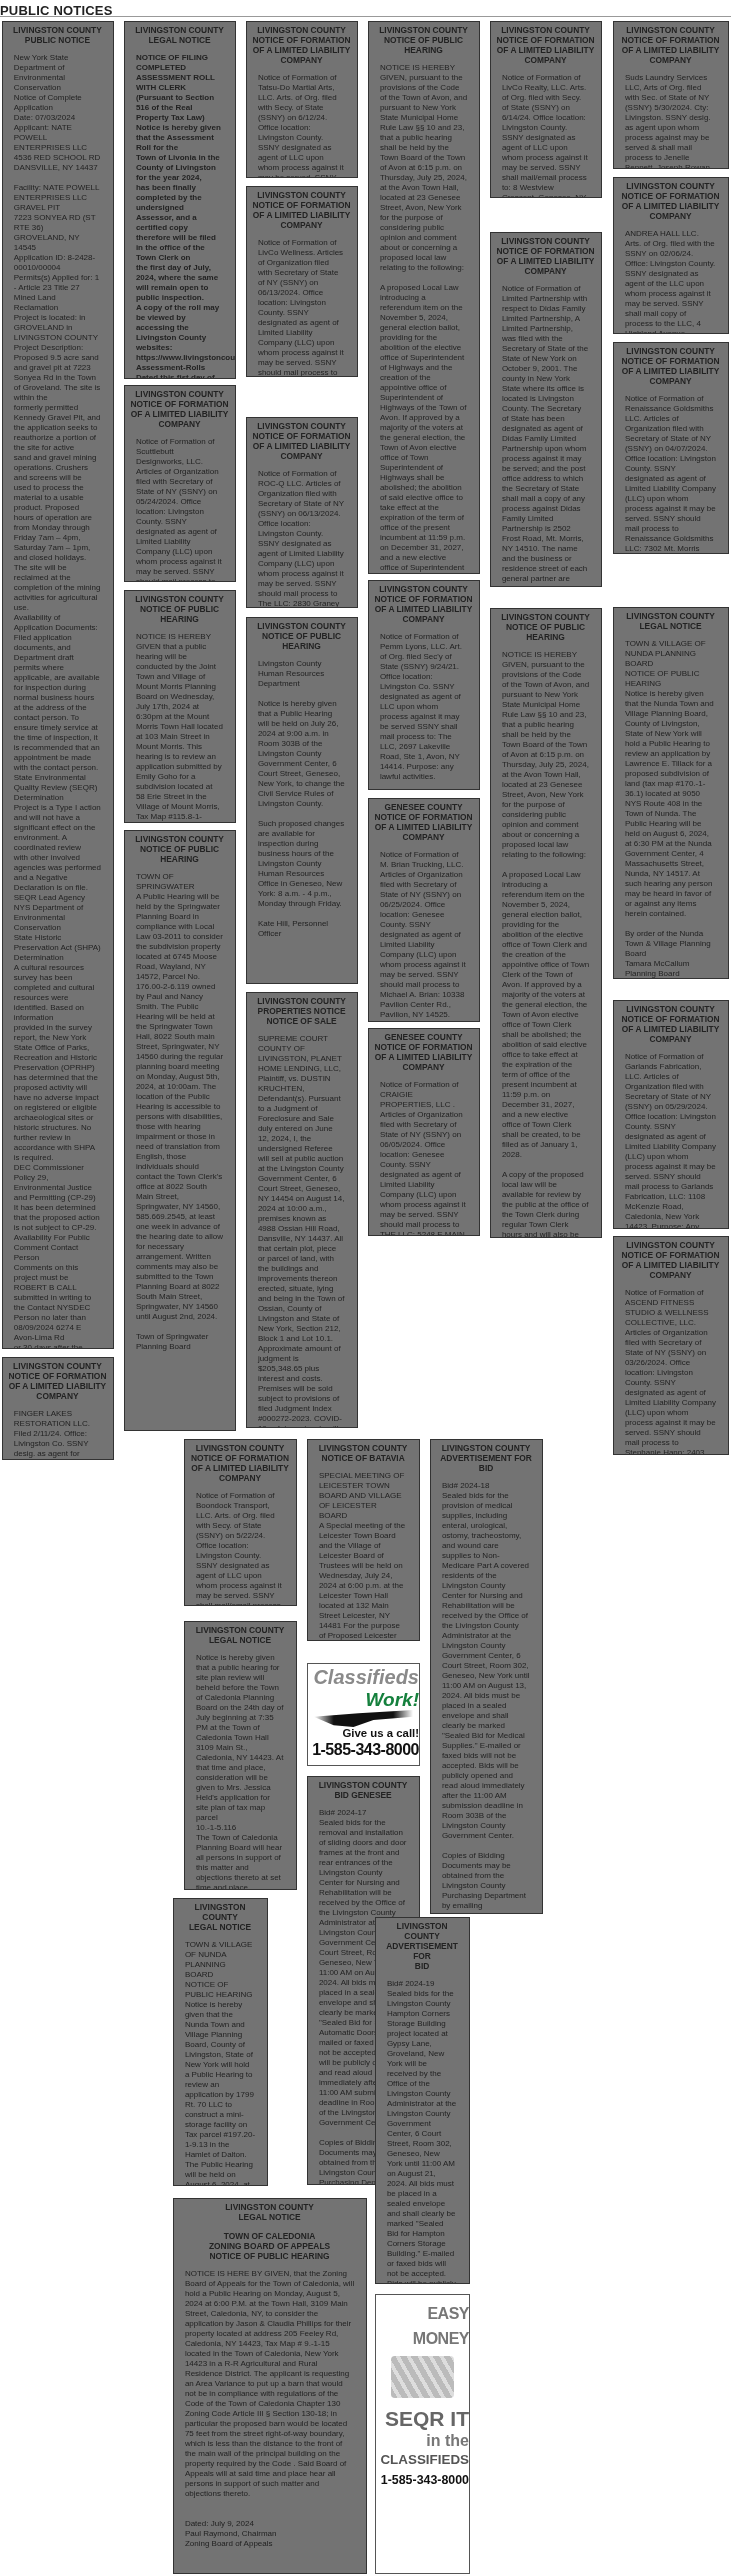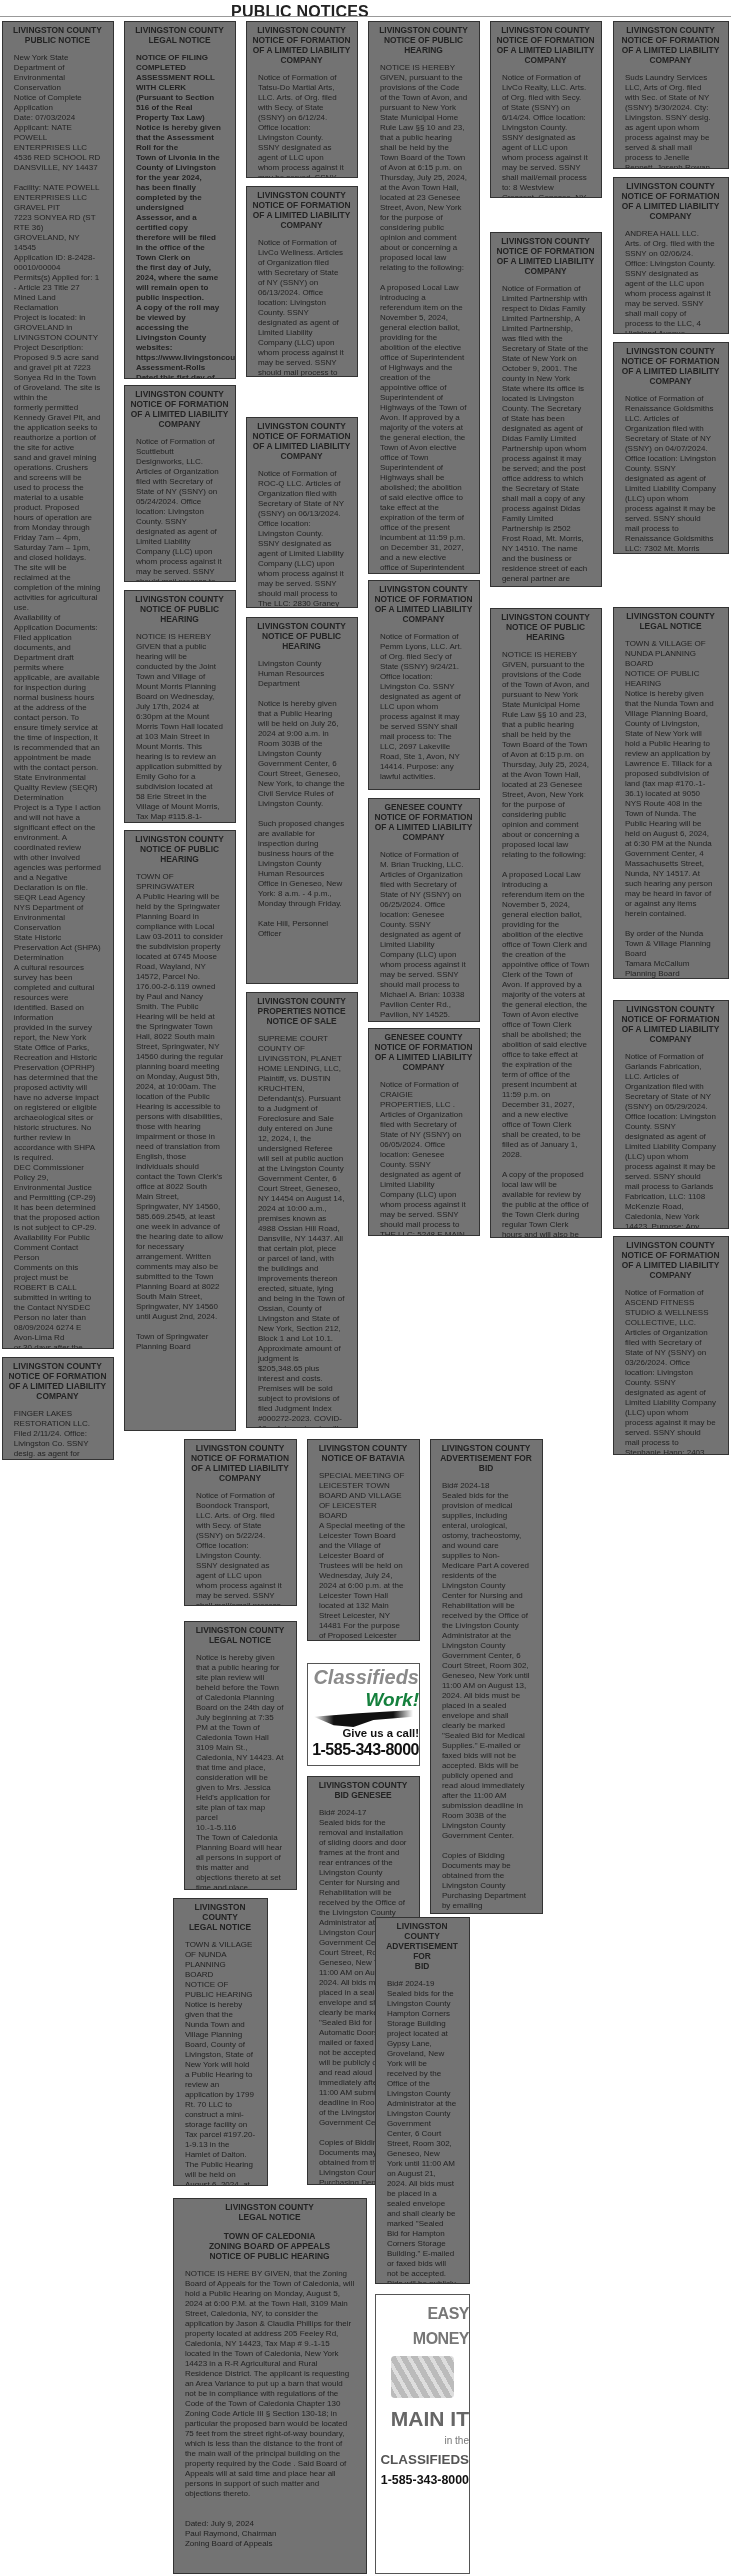--- a/index.html
+++ b/index.html
@@ -1,17 +1,17 @@
 <!DOCTYPE html>
 <html><head>
 <meta charset="utf-8">
 <style>
   html,body{margin:0;padding:0;background:#fff;}
   body{width:732px;height:2576px;position:relative;overflow:hidden;font-family:"Liberation Sans",sans-serif;color:#222;}
-  .page-title{position:absolute;left:0;top:2.9px;width:600px;text-align:center;font-weight:bold;font-size:16px;letter-spacing:0.2px;}
+  .page-title{position:absolute;left:0;top:2.9px;width:600px;text-align:left;font-weight:bold;font-size:13px;letter-spacing:0.2px;}
   .rule{position:absolute;left:0;top:16px;width:732px;height:1px;background:#999;}
   .notice{position:absolute;border:1.4px solid #333;background:#737373;box-sizing:border-box;padding:2.9px 3.8px 2.9px 2.9px;font-size:8px;line-height:10px;overflow:hidden;}
   .notice .hd{font-weight:bold;text-align:center;font-size:8.4px;line-height:10px;}
   .notice .hd div{margin:0;}
   .notice p{margin:8px;white-space:pre-line;}
   .notice .b{font-weight:bold;}
   .ad{position:absolute;border:1.4px solid #555;background:#fff;box-sizing:border-box;overflow:hidden;text-align:right;}
   .ad .big{font-family:"Liberation Sans",sans-serif;font-weight:bold;color:#888;font-style:italic;}
   .ad .phone{font-weight:bold;color:#111;}
 </style>
@@ -416,18 +416,18 @@
 
 
 Dated:  July 9, 2024
 Paul Raymond, Chairman
 Zoning Board of Appeals</p>
   </div>
 
 <div class="ad" style="left:375px;top:2294px;width:95px;height:280px;">
   <div class="big" style="font-style:normal;font-size:16px;line-height:25px;color:#777;margin-top:5.7px;letter-spacing:-0.5px;">EASY MONEY</div>
   <div style="height:42px;margin:5.7px 15.3px;background:repeating-linear-gradient(60deg,#bbb 0,#bbb 5.7px,#ddd 5.7px,#ddd 9.5px);border-radius:3.8px;"></div>
-  <div class="big" style="font-style:normal;font-size:21px;line-height:29px;color:#666;">MAIN IT</div>
-  <div style="font-size:10px;line-height:15.3px;color:#777;">in the</div>
+  <div class="big" style="font-style:normal;font-size:21px;line-height:29px;color:#666;">SEQR IT</div>
+  <div style="font-size:16px;line-height:15.3px;color:#777;font-weight:bold;">in the</div>
   <div class="big" style="font-style:normal;font-size:13.4px;line-height:23px;color:#555;">CLASSIFIEDS</div>
   <div class="phone" style="font-size:12.4px;line-height:19px;">1-585-343-8000</div>
 </div>
 
 
 </body></html>

